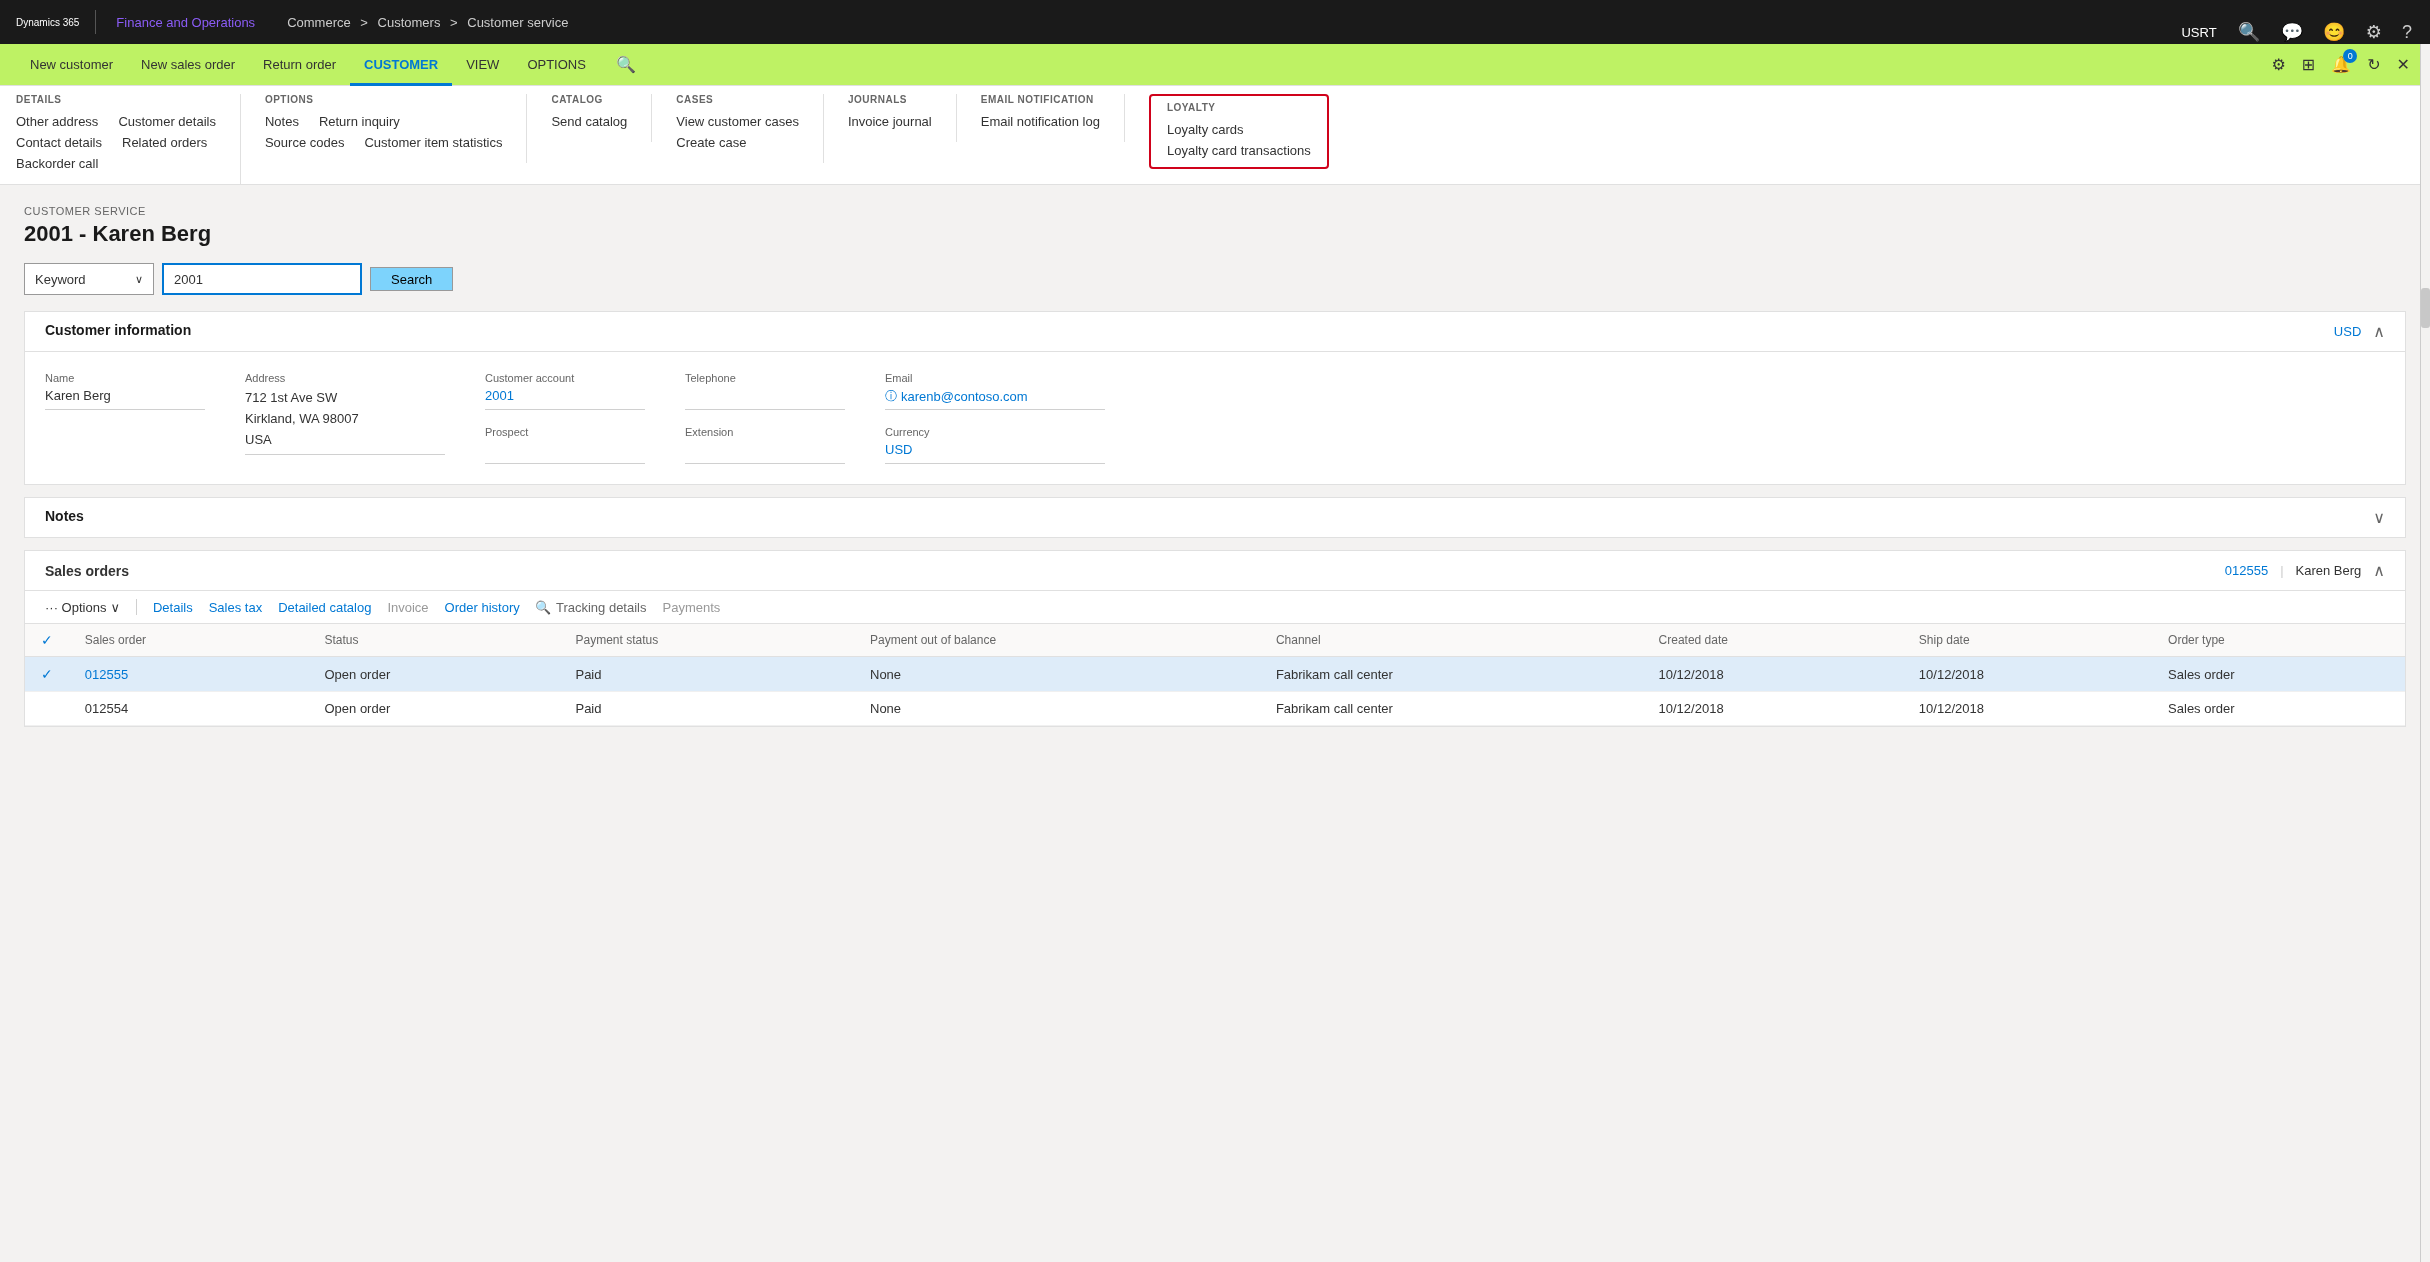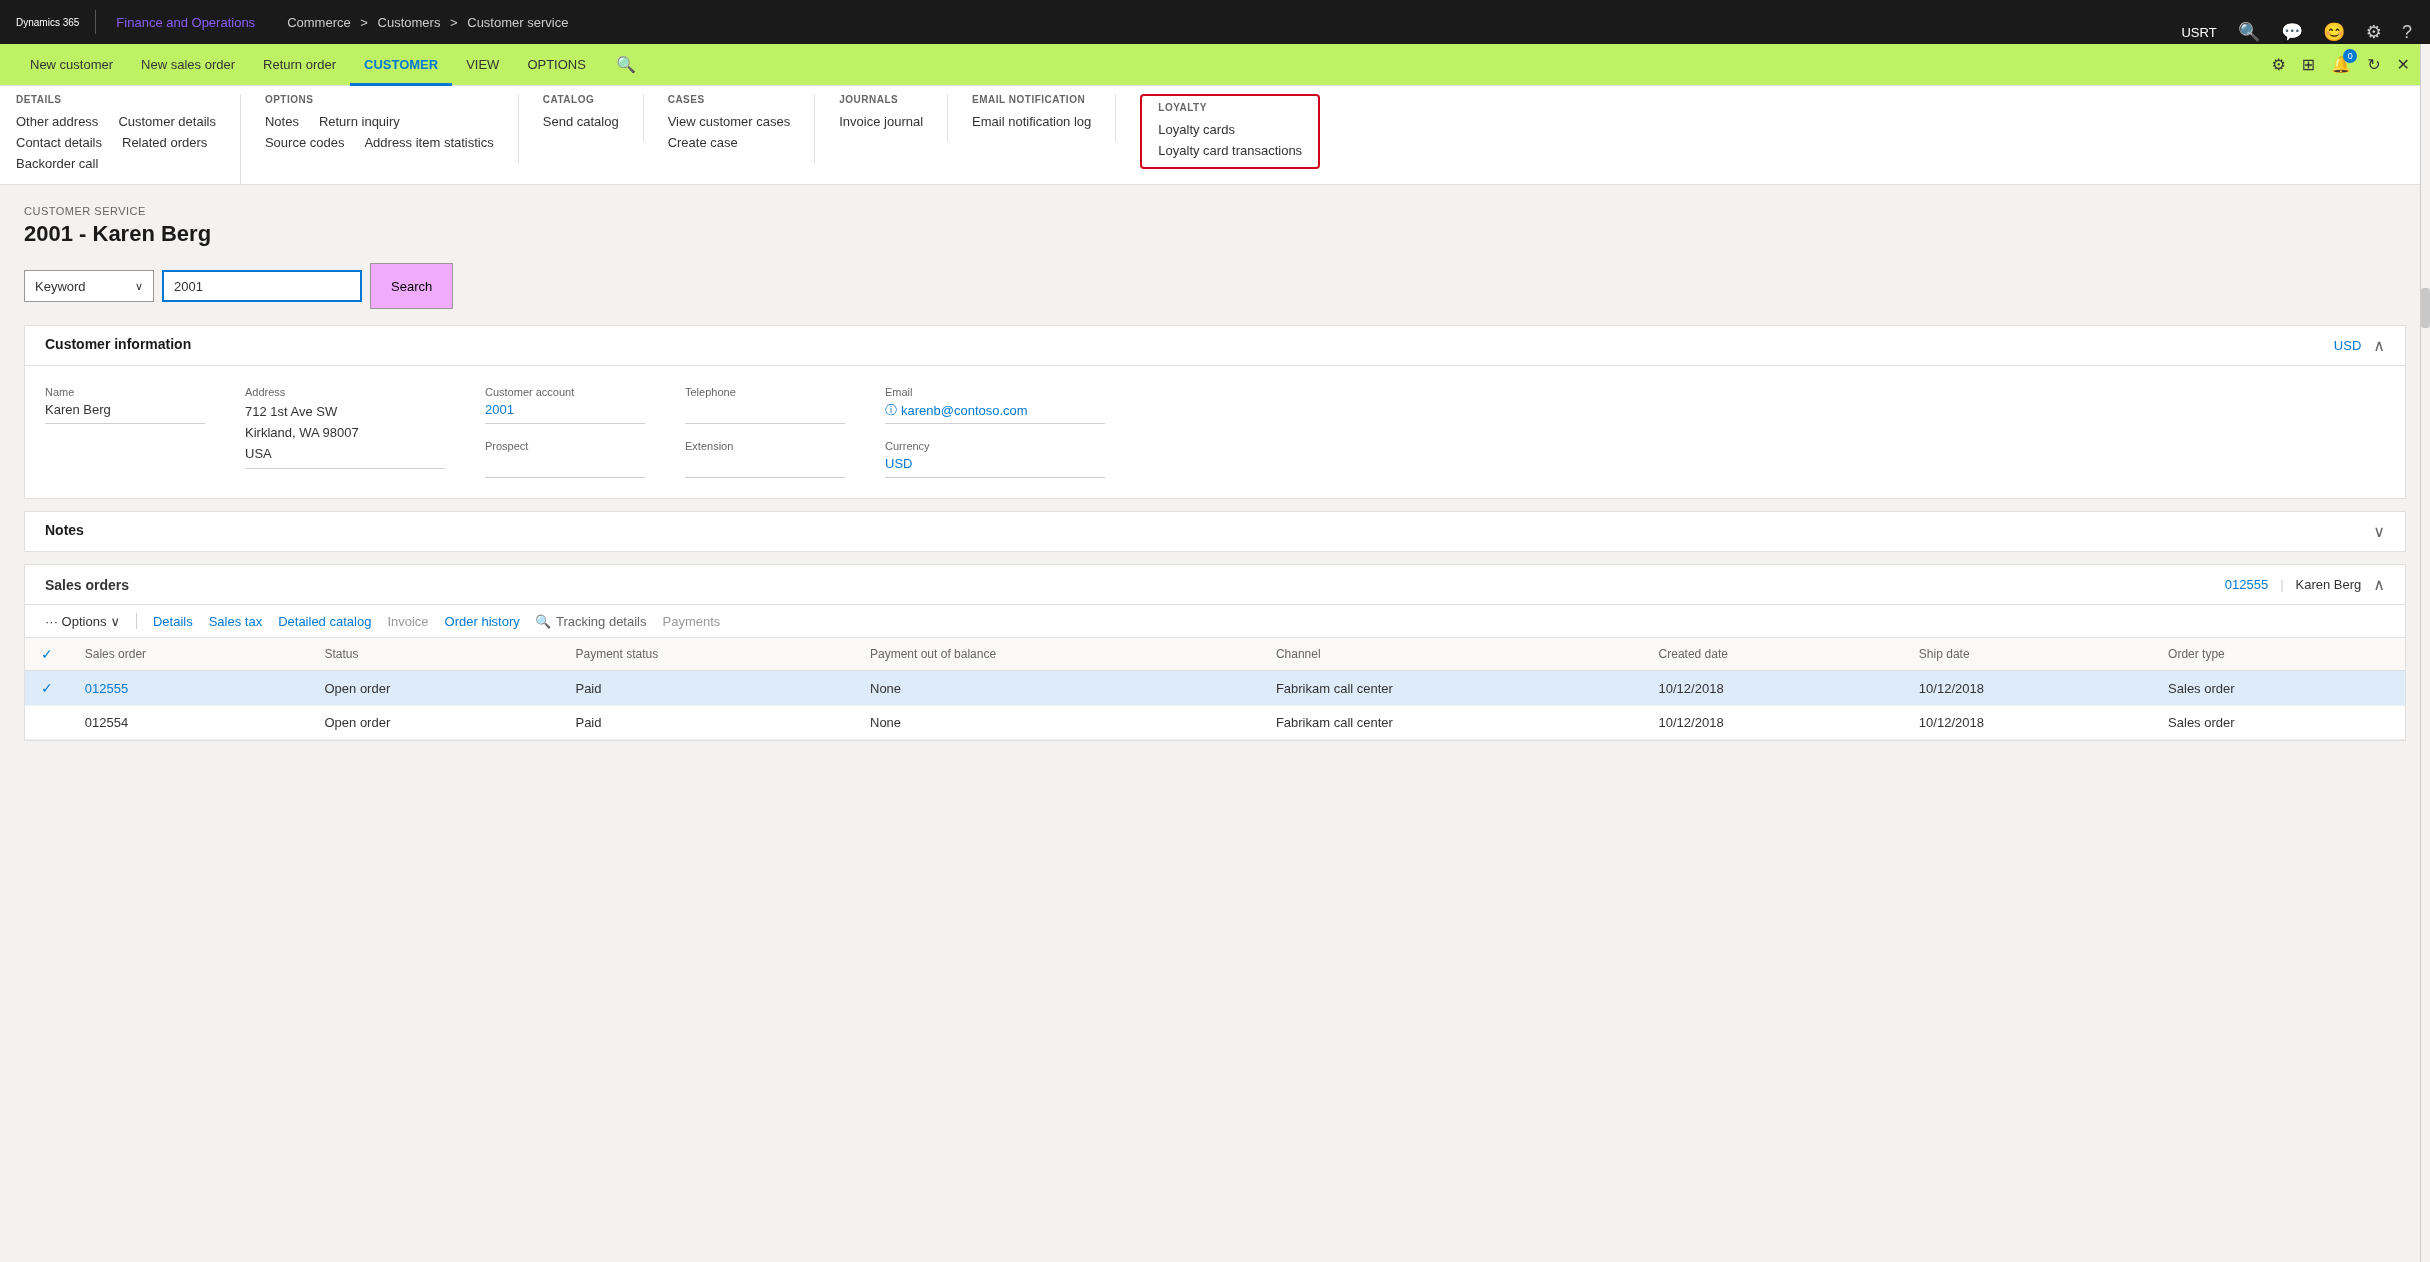--- a/index.html
+++ b/index.html
@@ -220,26 +220,26 @@
     .search-input-field {
       border: 2px solid #0078d4;
       padding: 4px 10px;
       font-size: 13px;
       height: 32px;
       min-width: 120px;
       color: #333;
       outline: none;
     }
     .search-btn {
-      background: #f0abfc;
+      background: #7dd3fc;
       border: 1px solid #999;
       padding: 4px 20px;
       font-size: 13px;
       cursor: pointer;
-      height: 46px;
+      height: 24px;
     }
 
     
     .panel {
       background: #fff;
       border: 1px solid #e0e0e0;
       margin-bottom: 12px;
     }
     .panel-header {
       display: flex;
@@ -469,21 +469,21 @@
 
     <div class="command-section">
       <div class="command-section-header">OPTIONS</div>
       <div class="command-items">
         <div class="command-items-row">
           <span class="command-item">Notes</span>
           <span class="command-item">Return inquiry</span>
         </div>
         <div class="command-items-row">
           <span class="command-item">Source codes</span>
-          <span class="command-item">Address item statistics</span>
+          <span class="command-item">Customer item statistics</span>
         </div>
       </div>
     </div>
 
     <div class="command-section">
       <div class="command-section-header">CATALOG</div>
       <div class="command-items">
         <div class="command-items-row">
           <span class="command-item">Send catalog</span>
         </div>

